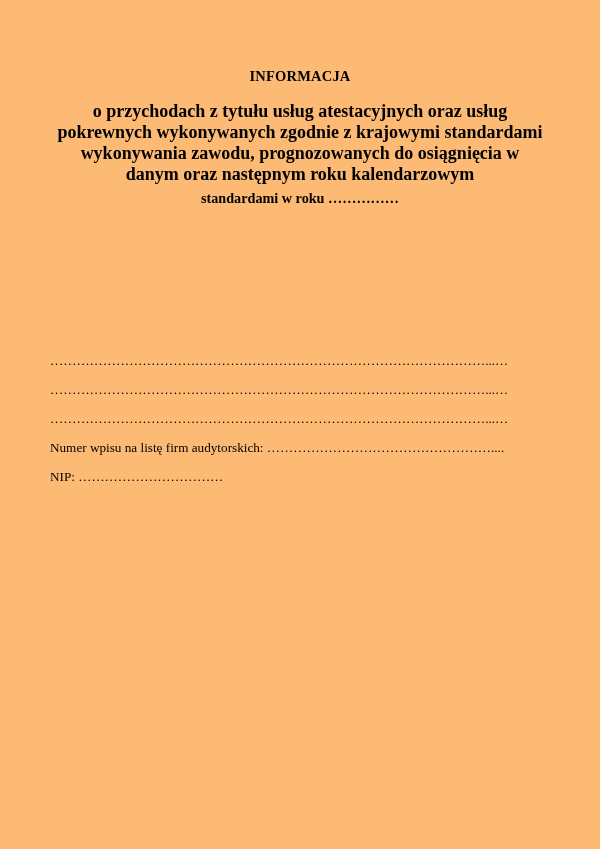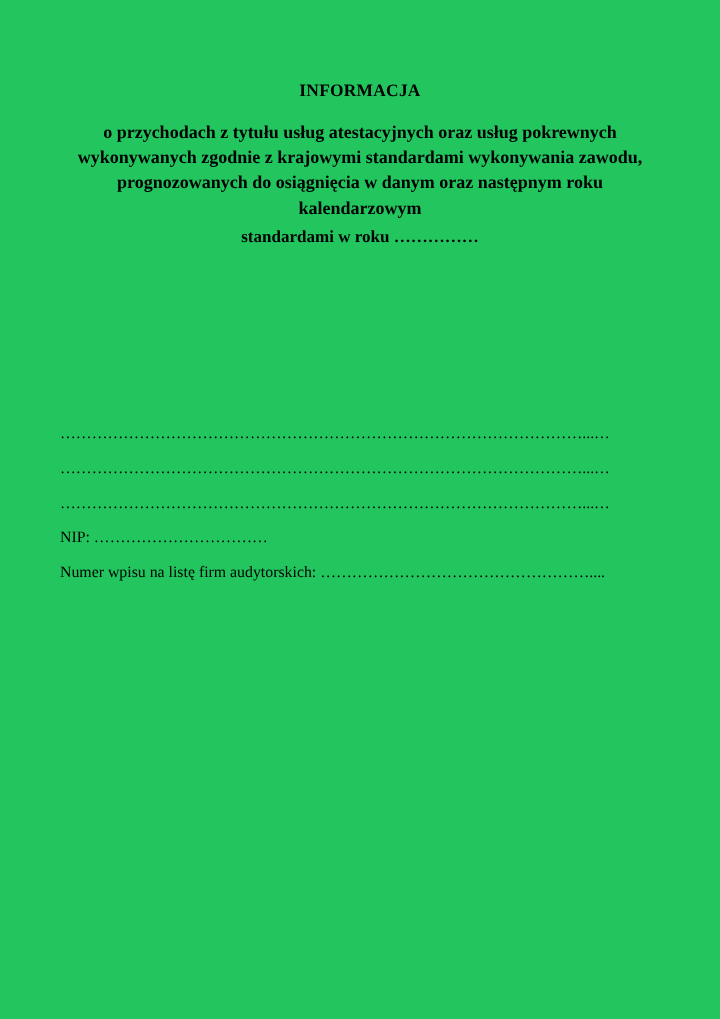--- a/index.html
+++ b/index.html
@@ -14,40 +14,40 @@
     font-family: "Liberation Serif", serif;
     color: #000000;
     overflow: hidden;
   }
   .page {
     position: absolute;
     left: 0;
     top: 0;
     width: 600px;
     height: 849px;
-    background: #22c55e;
+    background: #fdba74;
   }
   .doc-title {
     position: absolute;
     left: 50px;
     top: 68px;
     width: 500px;
     text-align: center;
     font-weight: bold;
     font-size: 14.5px;
     letter-spacing: 0.2px;
   }
   .doc-subtitle {
     position: absolute;
     left: 55px;
     top: 101px;
     width: 490px;
     text-align: center;
     font-weight: bold;
-    font-size: 15px;
+    font-size: 18px;
     line-height: 21px;
   }
   .doc-transmitted {
     position: absolute;
     left: 55px;
     top: 190px;
     width: 490px;
     text-align: center;
     font-weight: bold;
     font-size: 14.2px;
@@ -94,25 +94,25 @@
 
   <div class="field-block">
 
 
     <div class="dot-line">………………………………………………………………………………………...…</div>
 
     <div class="dot-line">………………………………………………………………………………………...…</div>
 
     <div class="dot-line">………………………………………………………………………………………...…</div>
 
+    <div class="field-row">
+      <span>Numer wpisu na listę firm audytorskich:</span>
+      <span>……………………………………………....</span>
+    </div>
+
     <div class="field-row nip-row">
       <span>NIP:</span>
       <span>……………………………</span>
-    </div>
-
-    <div class="field-row">
-      <span>Numer wpisu na listę firm audytorskich:</span>
-      <span>……………………………………………....</span>
     </div>
 
   </div>
 
 </div>
 
 </body></html>

